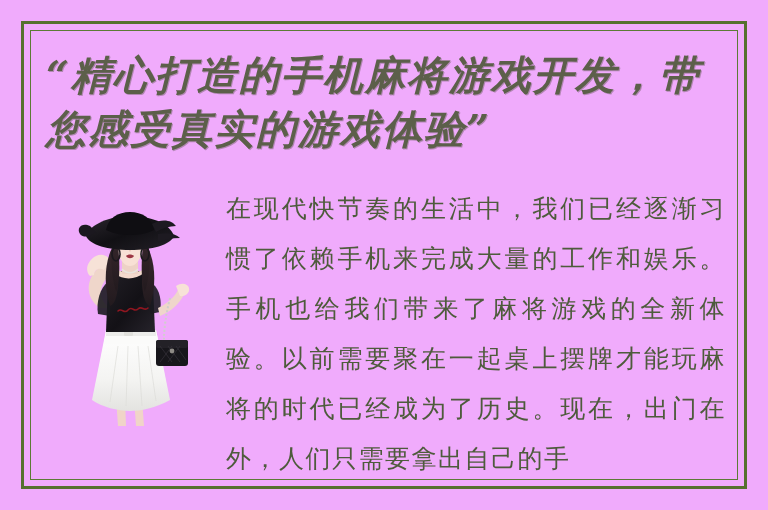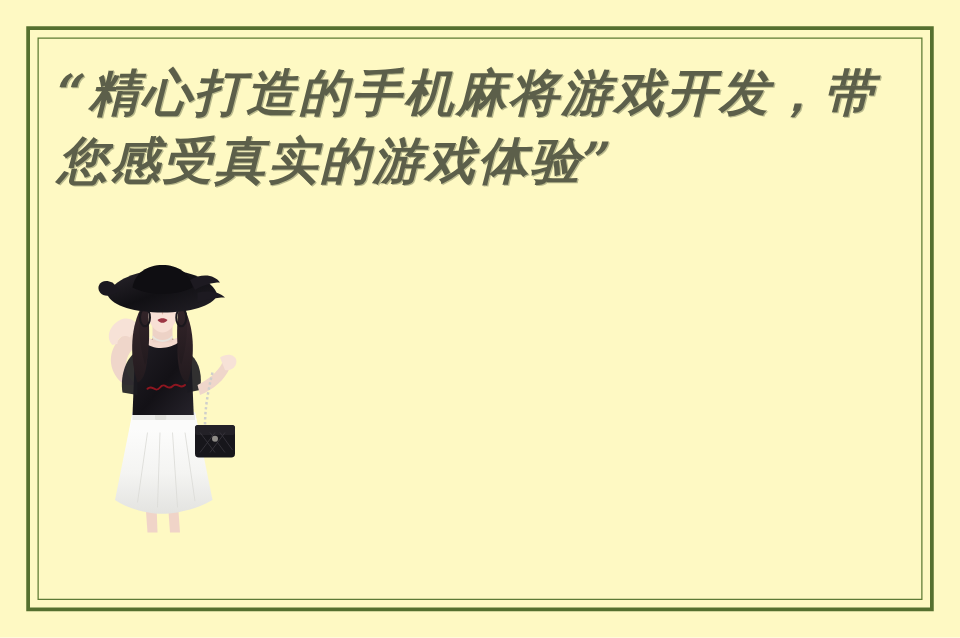--- a/index.html
+++ b/index.html
@@ -10,21 +10,21 @@
     width: 768px;
     height: 510px;
     overflow: hidden;
     font-family: "DejaVu Sans", "Liberation Sans", sans-serif;
   }
 
   #poster {
     position: relative;
     width: 768px;
     height: 510px;
-    background: #fef9c3;
+    background: #f0abfc;
     overflow: hidden;
   }
 
   
   .frame-outer {
     position: absolute;
     left: 21px;
     top: 21px;
     right: 21px;
     bottom: 21px;
@@ -212,14 +212,15 @@
         <path d="M46 18 C48 6 58 0 70 0 C82 0 92 6 94 18 C86 22 78 23 70 23 C62 23 54 22 46 18 Z" fill="#0f0e12"></path>
 
         <path d="M30 14 C22 10 16 16 20 22 C24 27 32 24 36 20 Z" fill="#1b181f"></path>
 
         <path d="M92 12 C102 6 112 8 116 14 C110 14 102 16 96 20 Z" fill="#1d1a21"></path>
         <path d="M98 22 C108 20 116 22 120 26 C112 26 104 28 98 30 Z" fill="#1d1a21"></path>
       </g>
     </svg>
   </div>
 
+  <div class="body-copy">在现代快节奏的生活中，我们已经逐渐习惯了依赖手机来完成大量的工作和娱乐。手机也给我们带来了麻将游戏的全新体验。以前需要聚在一起桌上摆牌才能玩麻将的时代已经成为了历史。现在，出门在外，人们只需要拿出自己的手</div>
 
 </div>
 
 </body></html>

